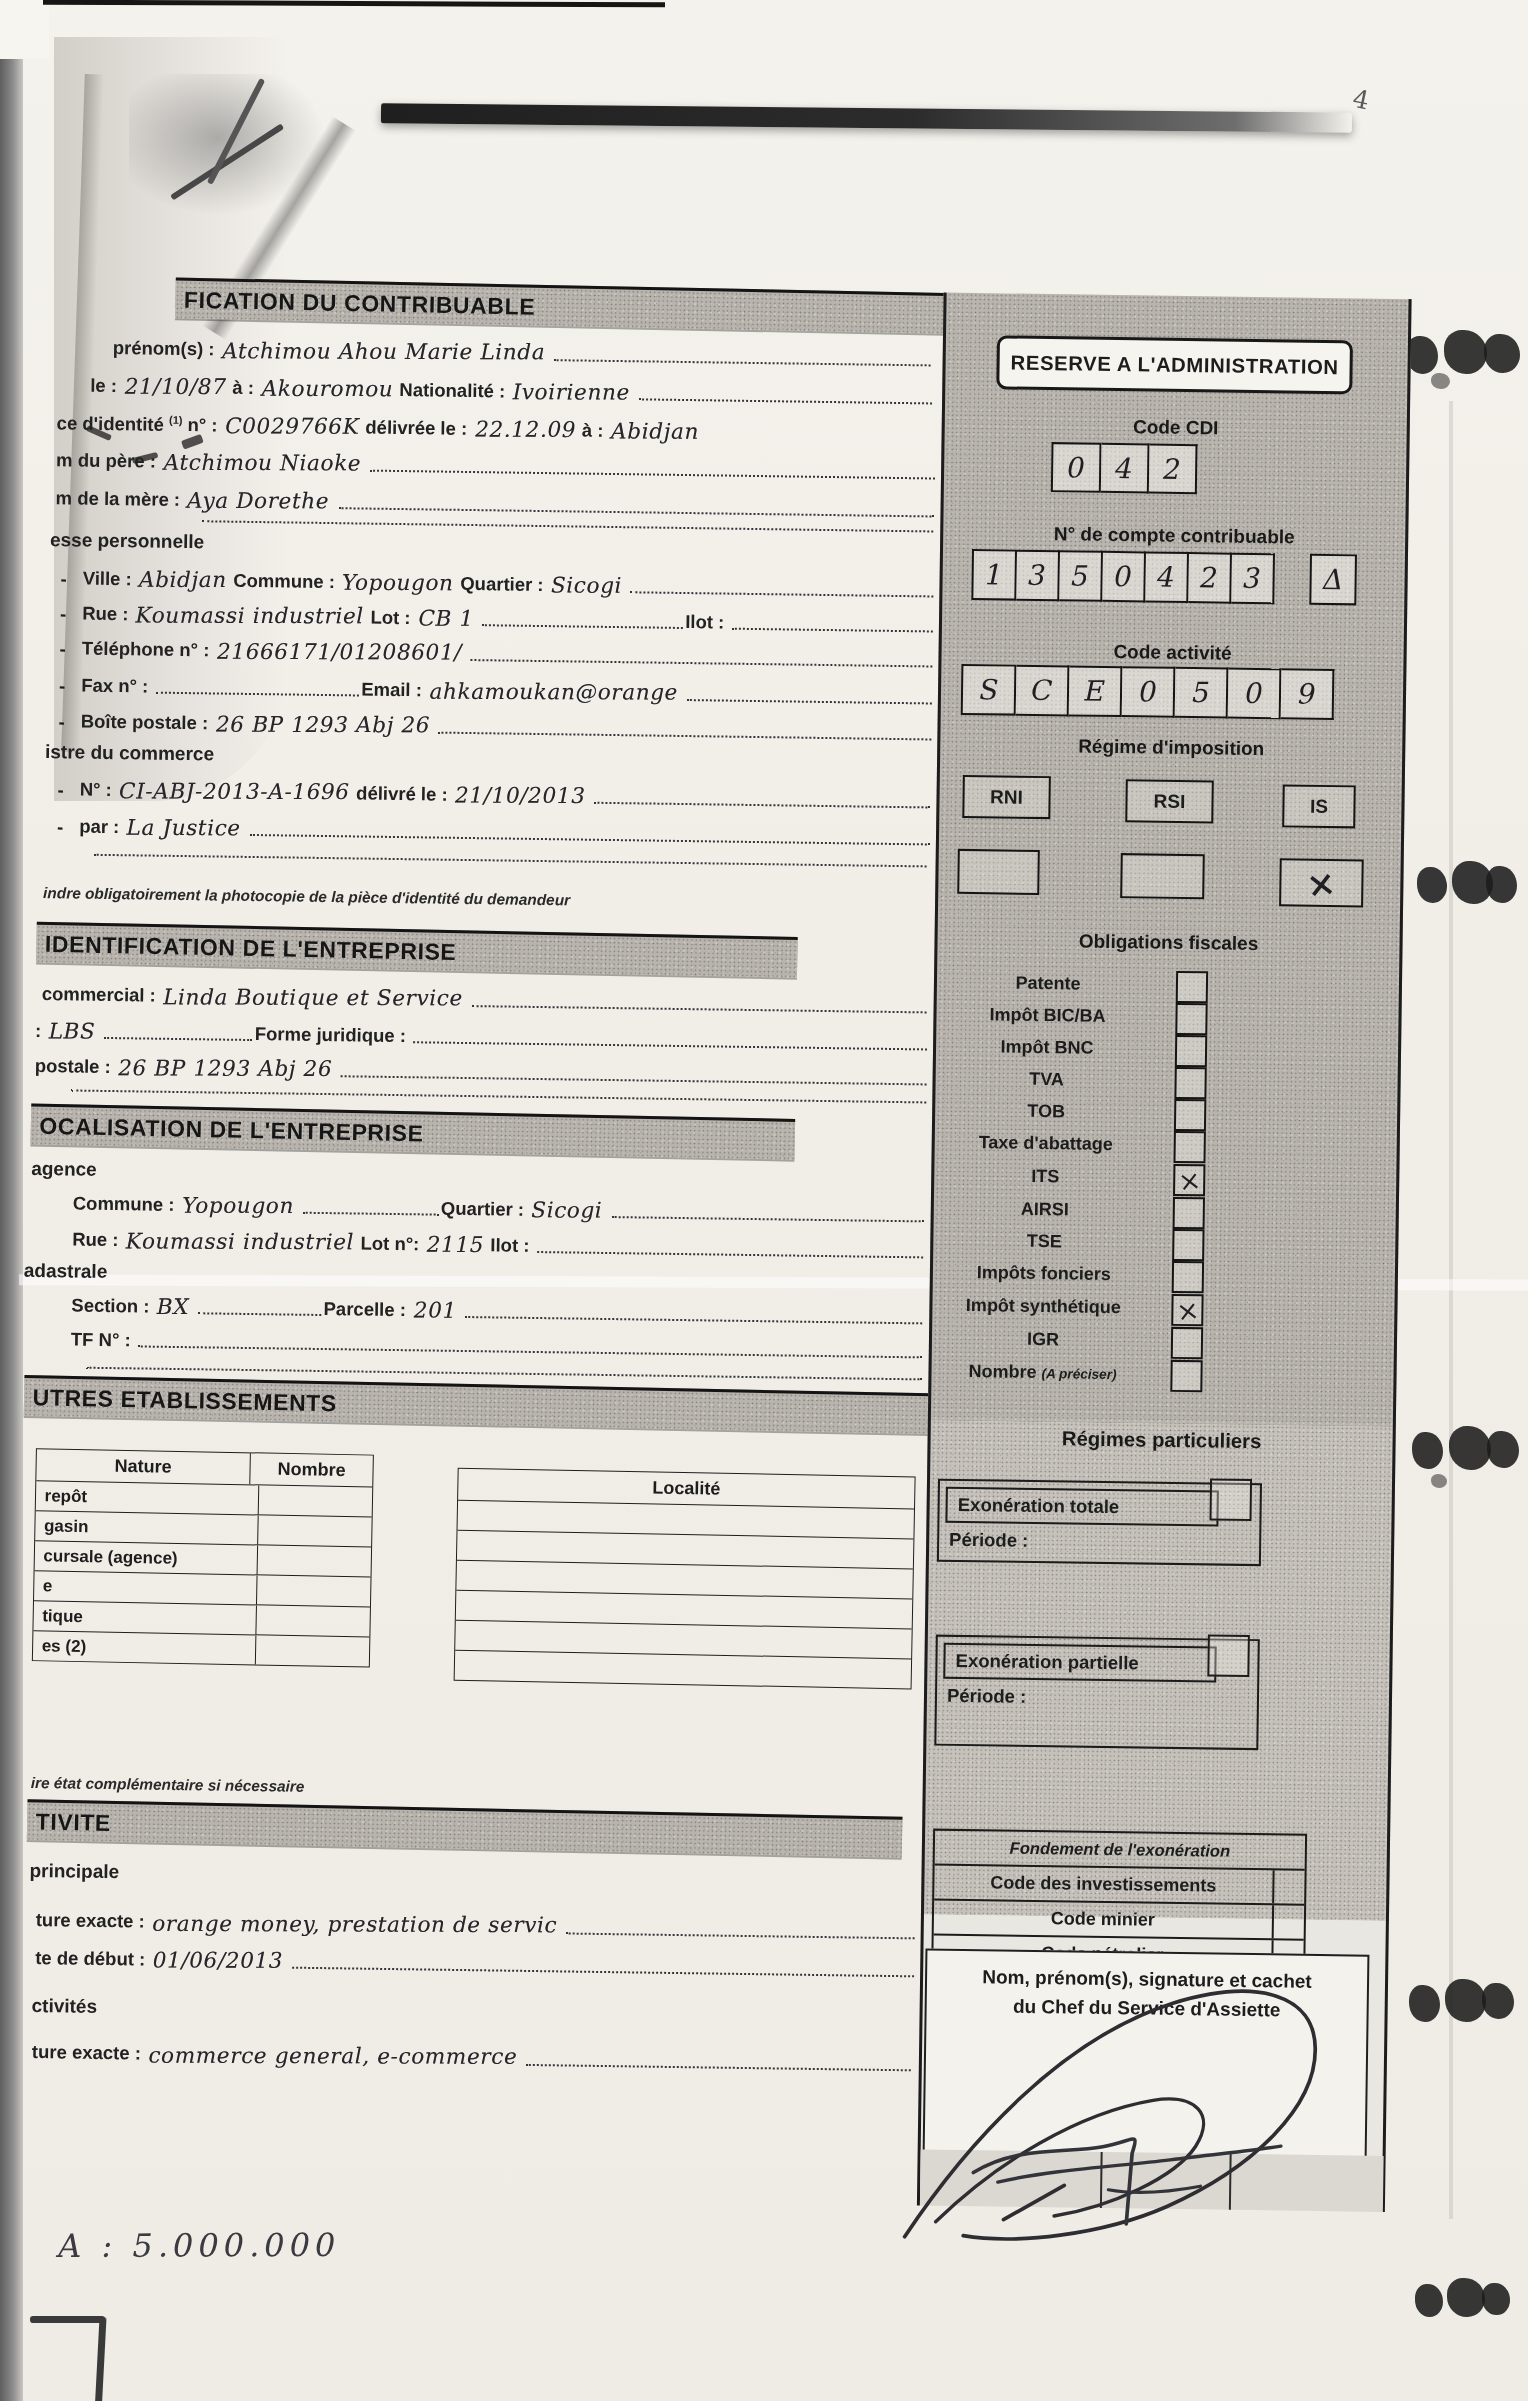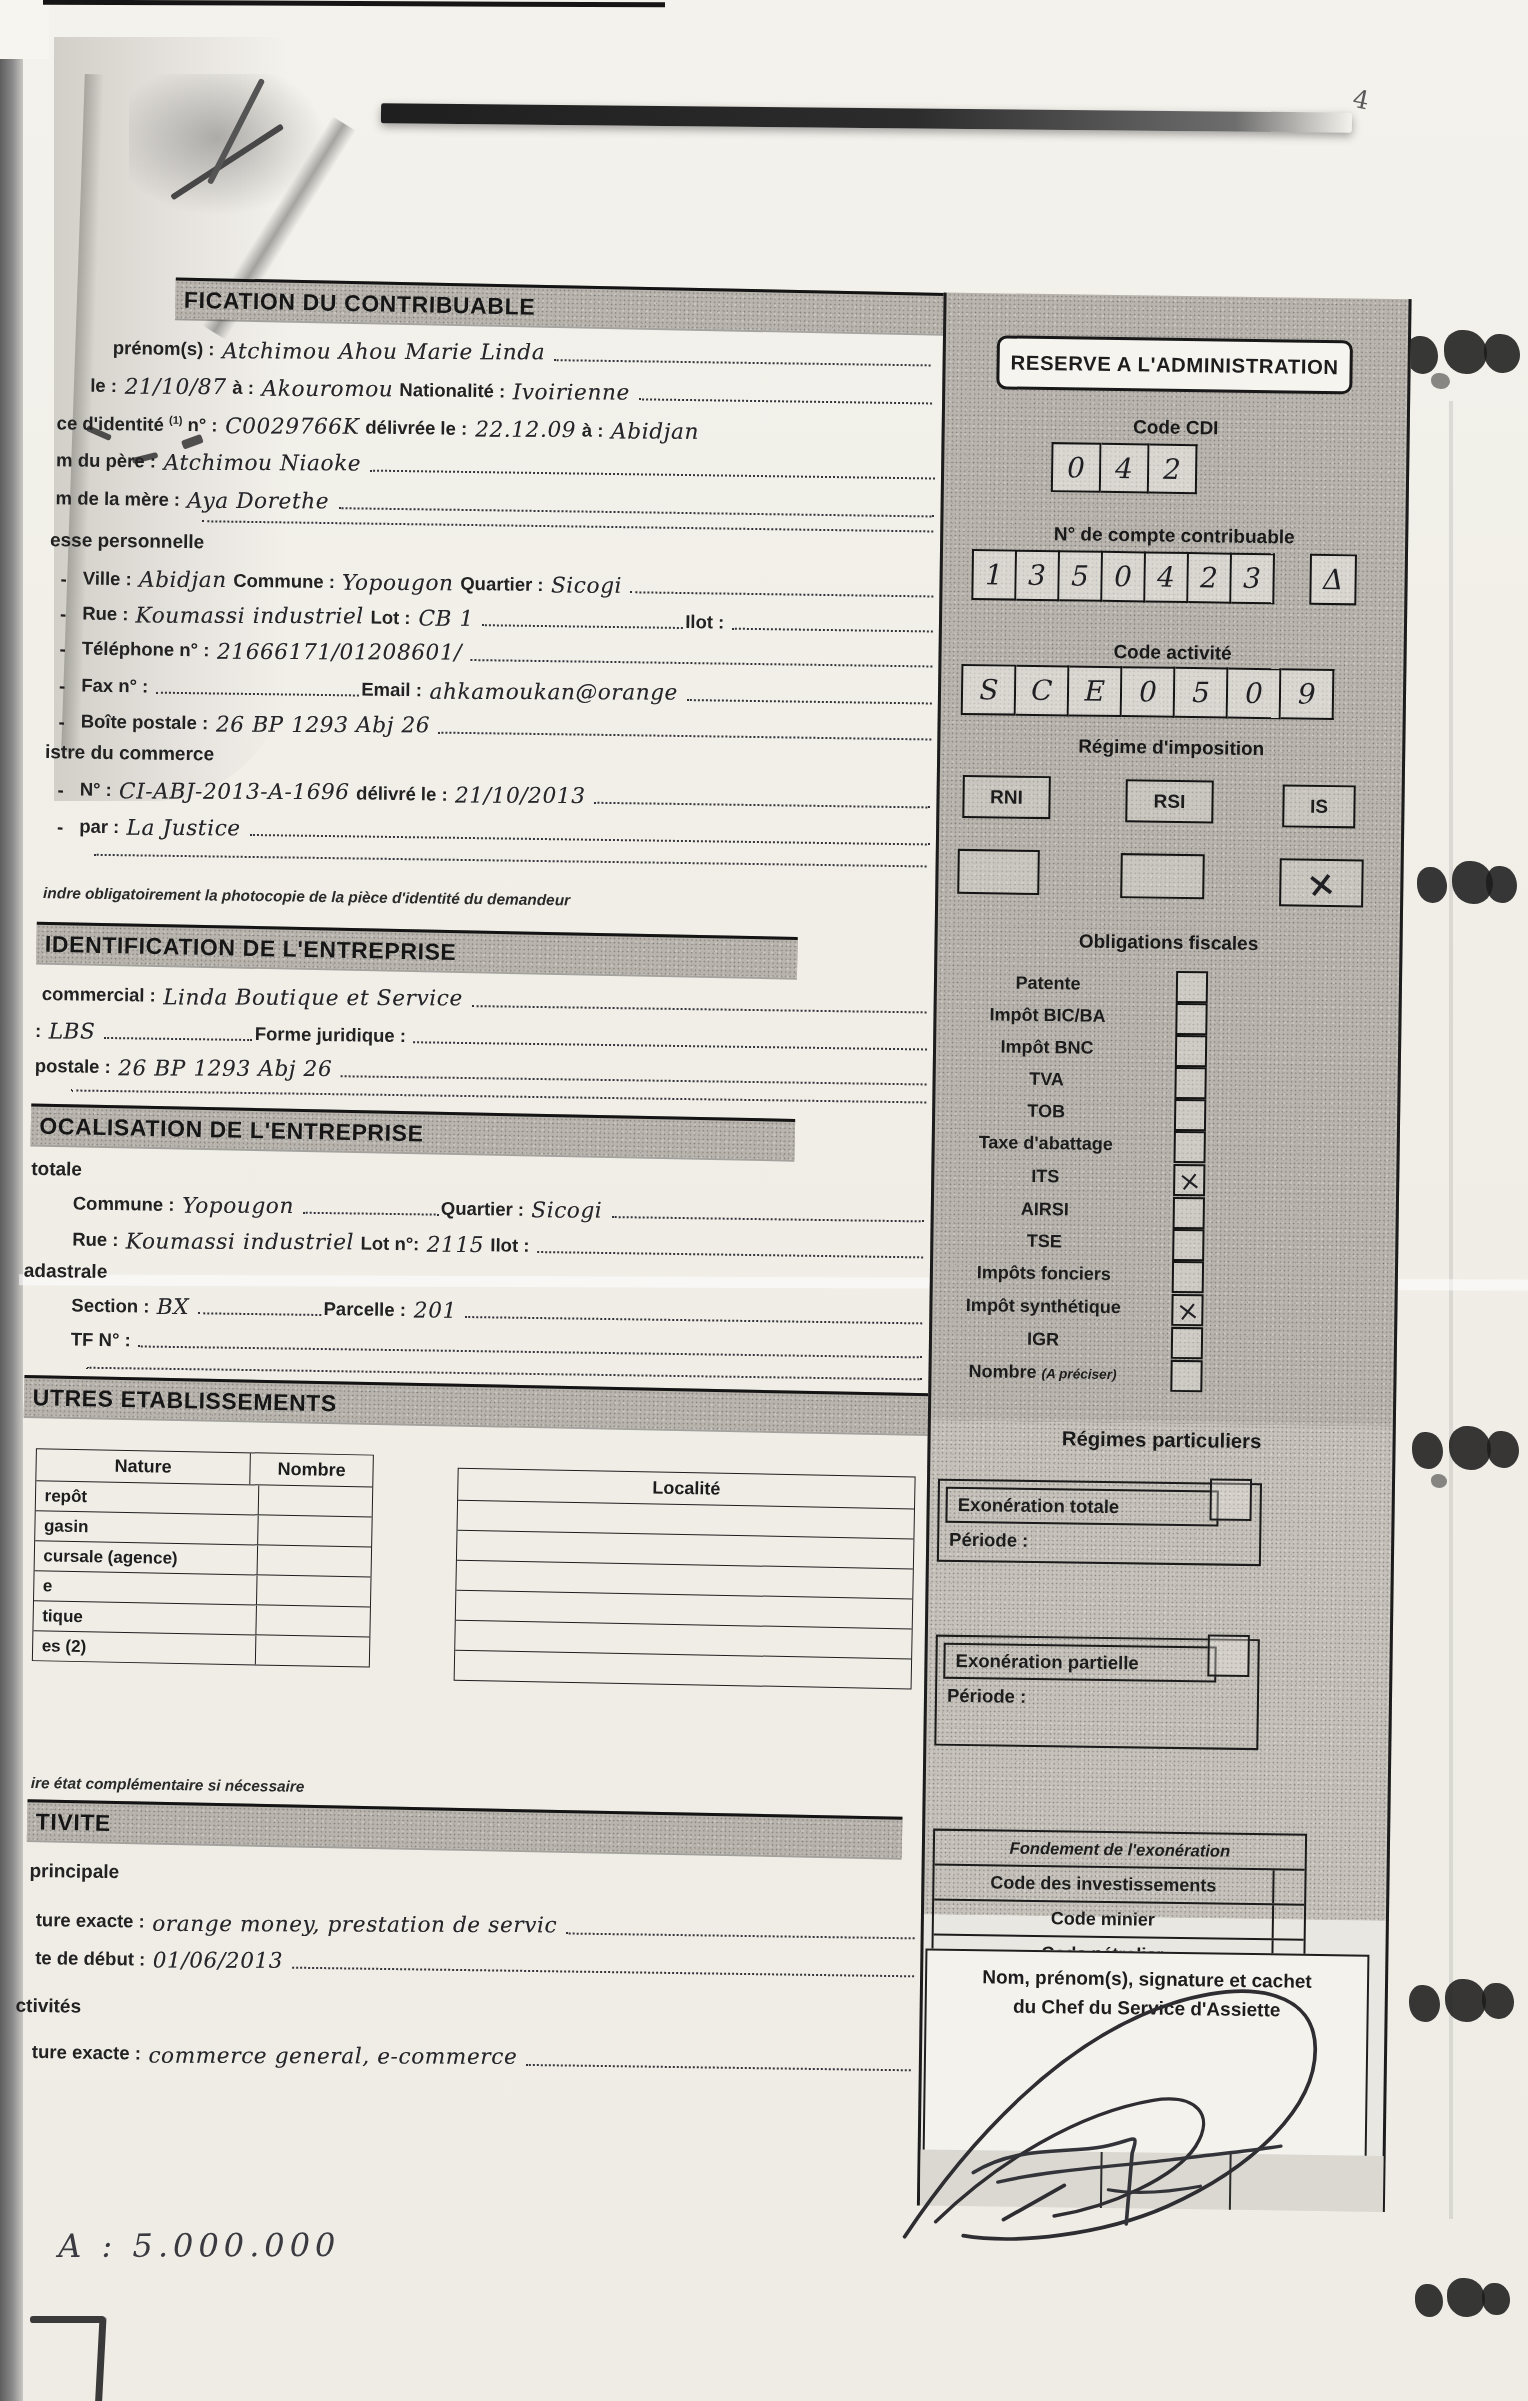--- a/index.html
+++ b/index.html
@@ -261,21 +261,21 @@
       <span class="hw">26 BP 1293 Abj 26</span>
       <span class="dots"></span>
     </div>
     <div class="row" style="left:80px;top:1086px;width:860px;">
         <span class="dots"></span>
       </div>
 
     <div class="bar speckle" style="left:43px;top:1108px;width:764px;">
       <span class="t">OCALISATION DE L'ENTREPRISE</span>
     </div>
-    <div class="subhead" style="left:44px;top:1160px;">totale</div>
+    <div class="subhead" style="left:44px;top:1160px;">agence</div>
     <div class="row" style="left:86px;top:1192px;width:853px;">
       <span class="lb">Commune :</span>
       <span class="hw">Yopougon</span>
       <span class="dots" style="max-width:136px;"></span>
       <span class="lb">Quartier :</span>
       <span class="hw">Sicogi</span>
       <span class="dots"></span>
     </div>
     <div class="row" style="left:86px;top:1228px;width:853px;">
       <span class="lb">Rue :</span>
@@ -358,21 +358,21 @@
     <div class="row" style="left:59px;top:1909px;width:881px;">
       <span class="lb">ture exacte :</span>
       <span class="hw">orange money, prestation de servic</span>
       <span class="dots"></span>
     </div>
     <div class="row" style="left:59px;top:1947px;width:881px;">
       <span class="lb">te de début :</span>
       <span class="hw">01/06/2013</span>
       <span class="dots"></span>
     </div>
-    <div class="subhead" style="left:40px;top:1997px;">ctivités</div>
+    <div class="subhead" style="left:56px;top:1997px;">ctivités</div>
     <div class="row" style="left:57px;top:2041px;width:881px;">
       <span class="lb">ture exacte :</span>
       <span class="hw">commerce general, e-commerce</span>
       <span class="dots"></span>
     </div>
 
     <div class="hwbig" style="position:absolute;left:38px;top:2226px;">A : 5.000.000</div>
 
     <div id="panel">
       <div class="seg1 speckle"></div>

